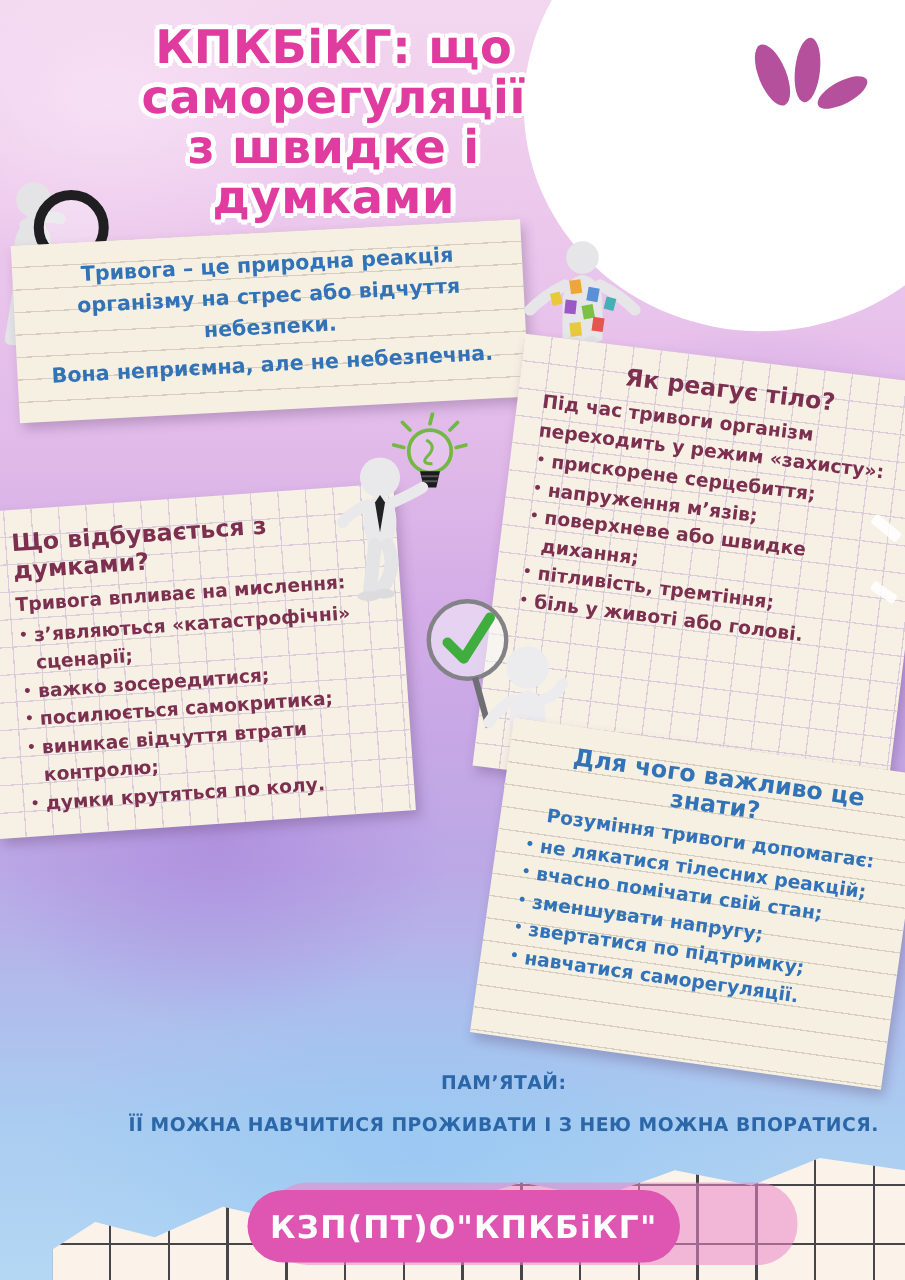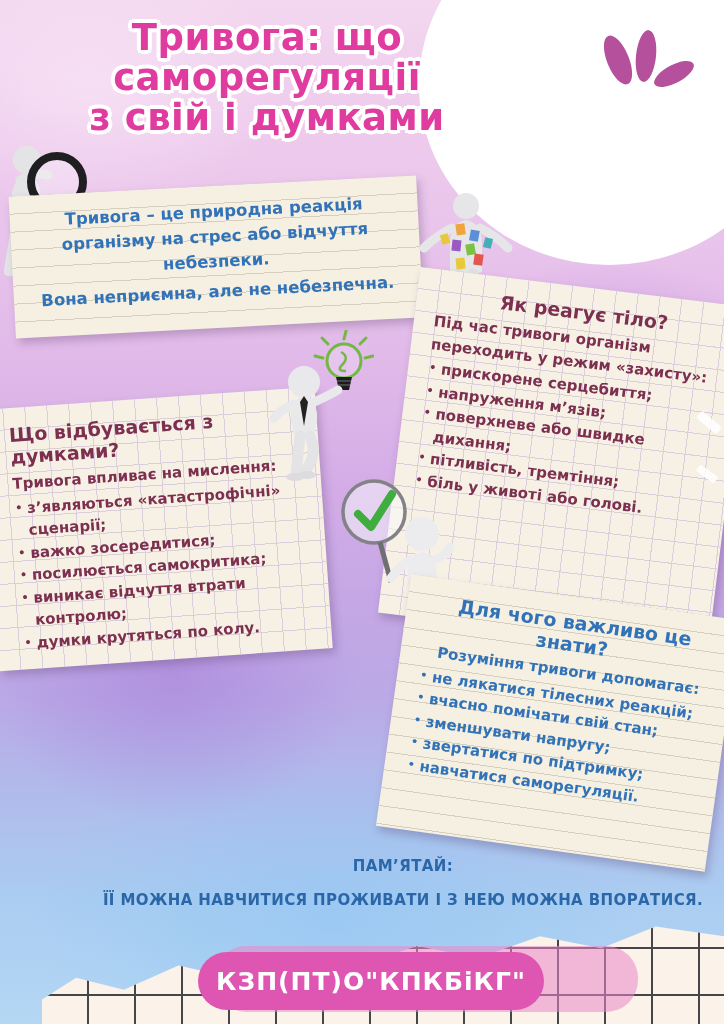--- a/index.html
+++ b/index.html
@@ -85,23 +85,23 @@
 <div class="poster">
 
   <div class="corner-blob"></div>
   <svg class="petals" viewBox="0 0 100 70">
     <ellipse cx="22" cy="32" rx="11" ry="26" transform="rotate(-22 22 32)" fill="#b5519c"></ellipse>
     <ellipse cx="50" cy="28" rx="10" ry="26" transform="rotate(6 50 28)" fill="#b5519c"></ellipse>
     <ellipse cx="78" cy="46" rx="9" ry="22" transform="rotate(62 78 46)" fill="#b5519c"></ellipse>
   </svg>
 
   <h1 class="title">
-    <span>Тривога: що</span><br>
+    <span>КПКБіКГ: що</span><br>
     <span>саморегуляції</span><br>
-    <span>з свій і думками</span>
+    <span>з швидке і думками</span>
   </h1>
 
   <svg class="figure fig-magnifier" viewBox="0 0 96 150">
     <circle cx="27" cy="22" r="14" fill="#e4e4e7"></circle>
     <path d="M27 36 C15 40 10 52 12 66 L10 95 L4 132 Q3 138 10 138 L18 138 L26 100 L30 100 L31 138 L43 138 Q47 136 45 128 L38 95 L40 64 C42 50 38 40 27 36 Z" fill="#e4e4e7"></path>
     <path d="M20 42 Q34 33 48 37" stroke="#e4e4e7" stroke-width="9" fill="none" stroke-linecap="round"></path>
     <circle cx="57" cy="44" r="26" fill="rgba(255,255,255,0.28)" stroke="#1f1f22" stroke-width="8"></circle>
     <line x1="40" y1="64" x2="24" y2="86" stroke="#1f1f22" stroke-width="10" stroke-linecap="round"></line>
     <text x="28" y="138" font-size="92" font-weight="bold" fill="#2a93d5">?</text>
   </svg>

